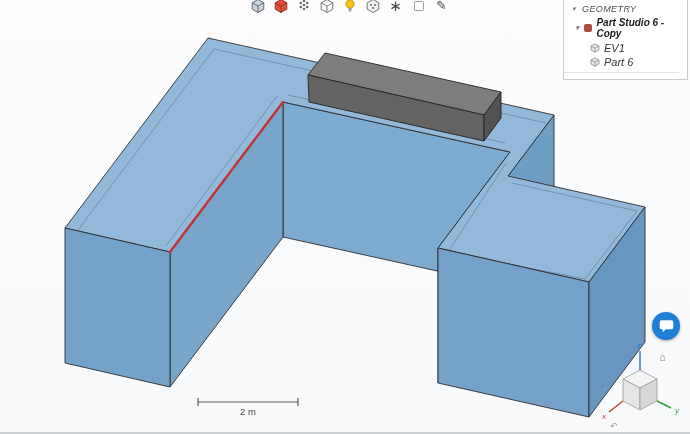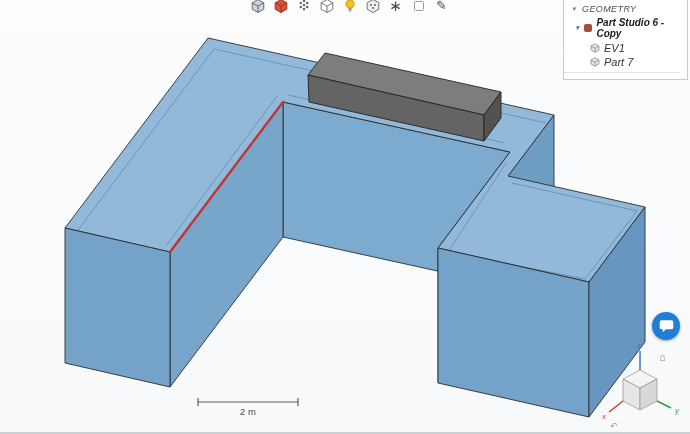--- a/index.html
+++ b/index.html
@@ -174,21 +174,21 @@
         <path d="M5,0.8 L9,3 V7 L5,9.2 L1,7 V3 Z" fill="#e8e8e8" stroke="#8a8a8a" stroke-width="0.8"></path>
         <path d="M1,3 L5,5.2 L9,3 M5,5.2 V9.2" fill="none" stroke="#8a8a8a" stroke-width="0.8"></path>
       </svg>
       <span>EV1</span>
     </div>
     <div class="p-row p-item">
       <svg width="10" height="10" viewBox="0 0 10 10">
         <path d="M5,0.8 L9,3 V7 L5,9.2 L1,7 V3 Z" fill="#e8e8e8" stroke="#8a8a8a" stroke-width="0.8"></path>
         <path d="M1,3 L5,5.2 L9,3 M5,5.2 V9.2" fill="none" stroke="#8a8a8a" stroke-width="0.8"></path>
       </svg>
-      <span>Part 7</span>
+      <span>Part 6</span>
     </div>
     <div class="p-div"></div>
   </div>
 
   <div class="fab">
     <svg width="16" height="16" viewBox="0 0 16 16">
       <path d="M3,2 h10 a1.8,1.8 0 0 1 1.8,1.8 v5.4 a1.8,1.8 0 0 1 -1.8,1.8 h-5.6 l-3.2,3 v-3 h-1.2 a1.8,1.8 0 0 1 -1.8,-1.8 v-5.4 a1.8,1.8 0 0 1 1.8,-1.8 z" fill="#ffffff" transform="translate(0.5,0.3)"></path>
     </svg>
   </div>
 

